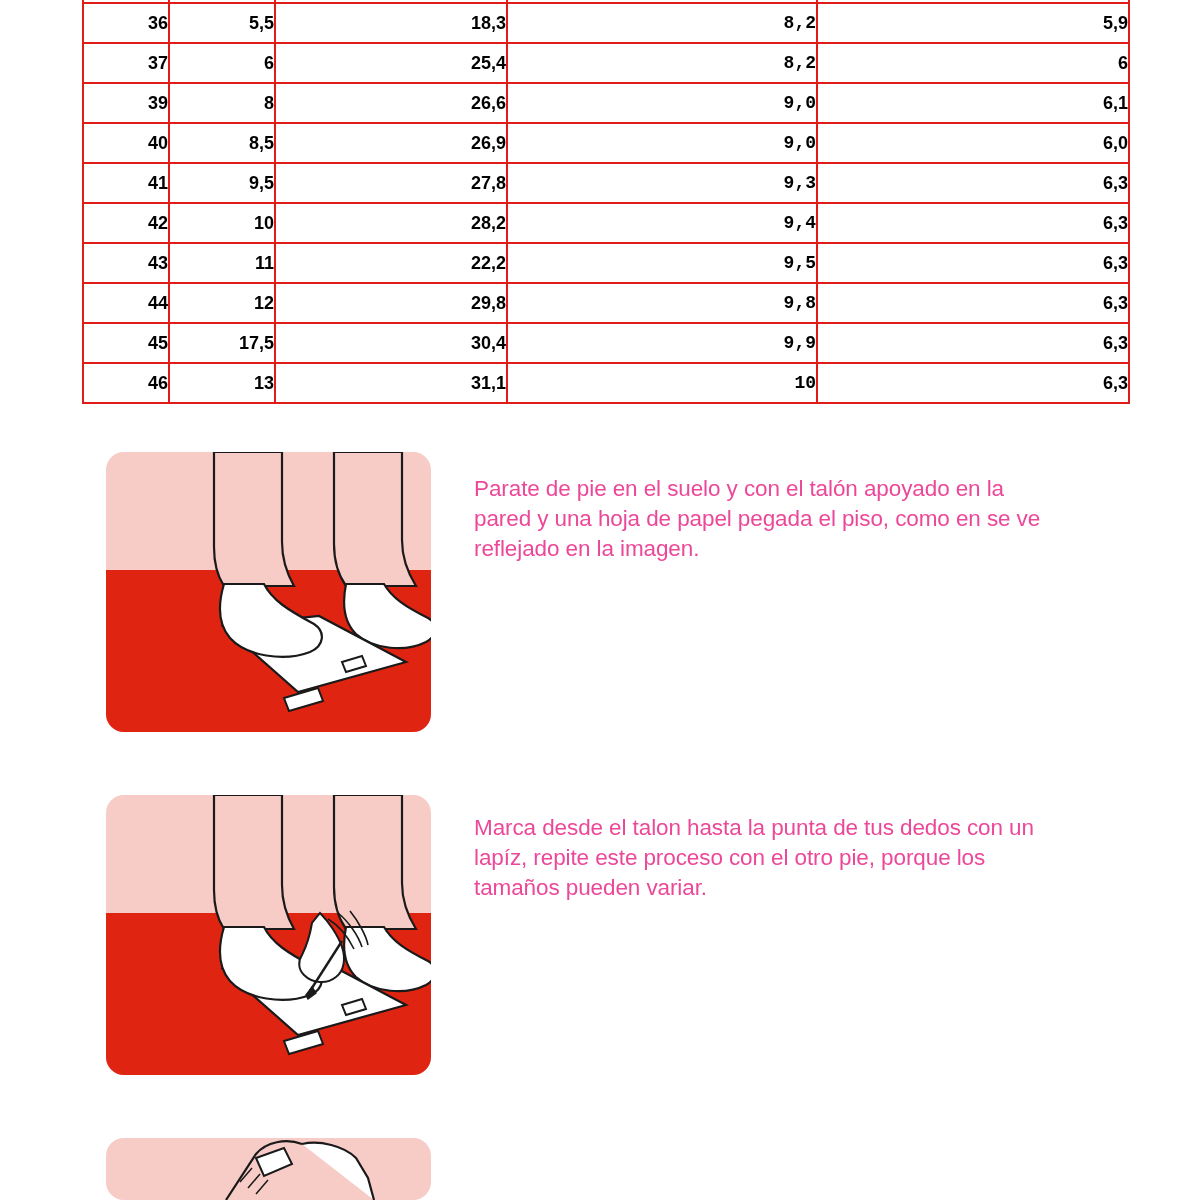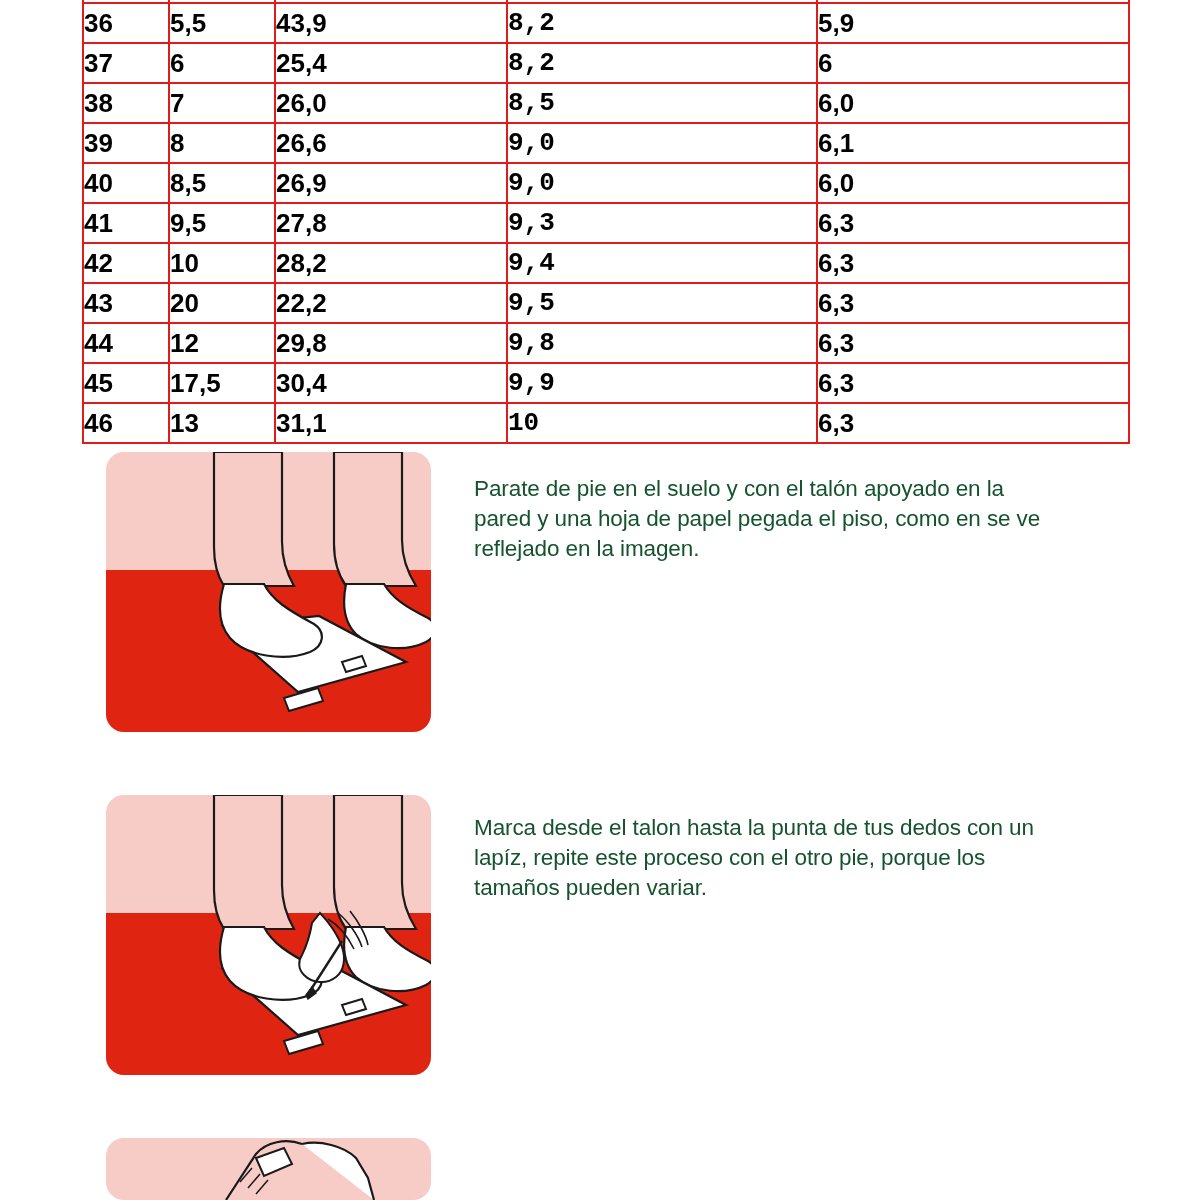--- a/index.html
+++ b/index.html
@@ -29,24 +29,24 @@
     top: -38px;
     width: 1036px;
   }
   table.size-table {
     border-collapse: collapse;
     width: 1036px;
     table-layout: fixed;
   }
   table.size-table td {
     border: 2px solid #e11b17;
-    text-align: left;
+    text-align: right;
     vertical-align: middle;
     font-family: "Liberation Sans", sans-serif;
-    font-size: 26px;
+    font-size: 18px;
     font-weight: bold;
     color: #000000;
     height: 38px;
     padding: 0;
     line-height: 38px;
   }
   table.size-table td.c0 { width: 84px; }
   table.size-table td.c1 { width: 104px; margin-left: 30px; }
   table.size-table td.c2 { width: 230px; }
   table.size-table td.c3 { width: 308px; font-family: Liberation Mono, monospace; }
@@ -70,21 +70,21 @@
     border-radius: 18px;
     overflow: hidden;
   }
   .step-text {
     position: absolute;
     left: 474px;
     width: 580px;
     font-family: "Liberation Sans", sans-serif;
     font-size: 22.5px;
     line-height: 30px;
-    color: #14532d;
+    color: #ec4899;
     letter-spacing: -0.1px;
   }
 
   #step1 { top: 452px; }
   #step1 .step-text { top: 22px; }
   #step2 { top: 795px; }
   #step2 .step-text { top: 18px; }
   #step3 { top: 1138px; }
   #step3 .step-img { height: 62px; }
   #step3 .step-text { top: 24px; }
@@ -112,39 +112,32 @@
           <tr class="clipped">
             <td class="c0">35</td>
             <td class="c1">5</td>
             <td class="c2">24,1</td>
             <td class="c3">8,2</td>
             <td class="c4">5,7</td>
           </tr>
           <tr>
             <td class="c0">36</td>
             <td class="c1">5,5</td>
-            <td class="c2">43,9</td>
+            <td class="c2">18,3</td>
             <td class="c3">8,2</td>
             <td class="c4">5,9</td>
           </tr>
           <tr>
             <td class="c0">37</td>
             <td class="c1">6</td>
             <td class="c2">25,4</td>
             <td class="c3">8,2</td>
             <td class="c4">6</td>
           </tr>
           <tr>
-            <td class="c0">38</td>
-            <td class="c1">7</td>
-            <td class="c2">26,0</td>
-            <td class="c3">8,5</td>
-            <td class="c4">6,0</td>
-          </tr>
-          <tr>
             <td class="c0">39</td>
             <td class="c1">8</td>
             <td class="c2">26,6</td>
             <td class="c3">9,0</td>
             <td class="c4">6,1</td>
           </tr>
           <tr>
             <td class="c0">40</td>
             <td class="c1">8,5</td>
             <td class="c2">26,9</td>
@@ -160,21 +153,21 @@
           </tr>
           <tr>
             <td class="c0">42</td>
             <td class="c1">10</td>
             <td class="c2">28,2</td>
             <td class="c3">9,4</td>
             <td class="c4">6,3</td>
           </tr>
           <tr>
             <td class="c0">43</td>
-            <td class="c1">20</td>
+            <td class="c1">11</td>
             <td class="c2">22,2</td>
             <td class="c3">9,5</td>
             <td class="c4">6,3</td>
           </tr>
           <tr>
             <td class="c0">44</td>
             <td class="c1">12</td>
             <td class="c2">29,8</td>
             <td class="c3">9,8</td>
             <td class="c4">6,3</td>

